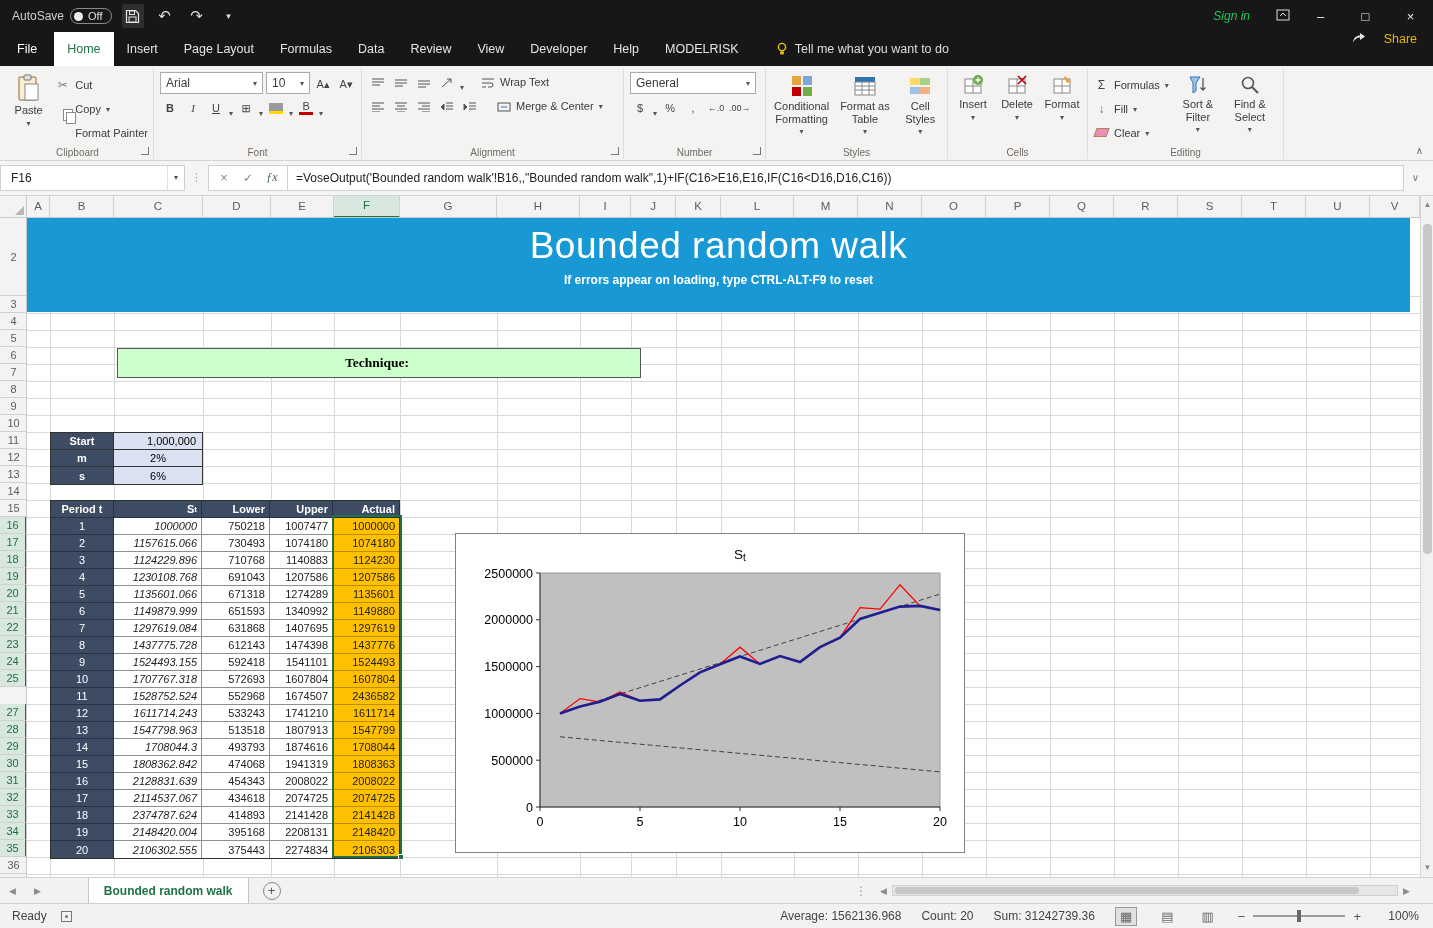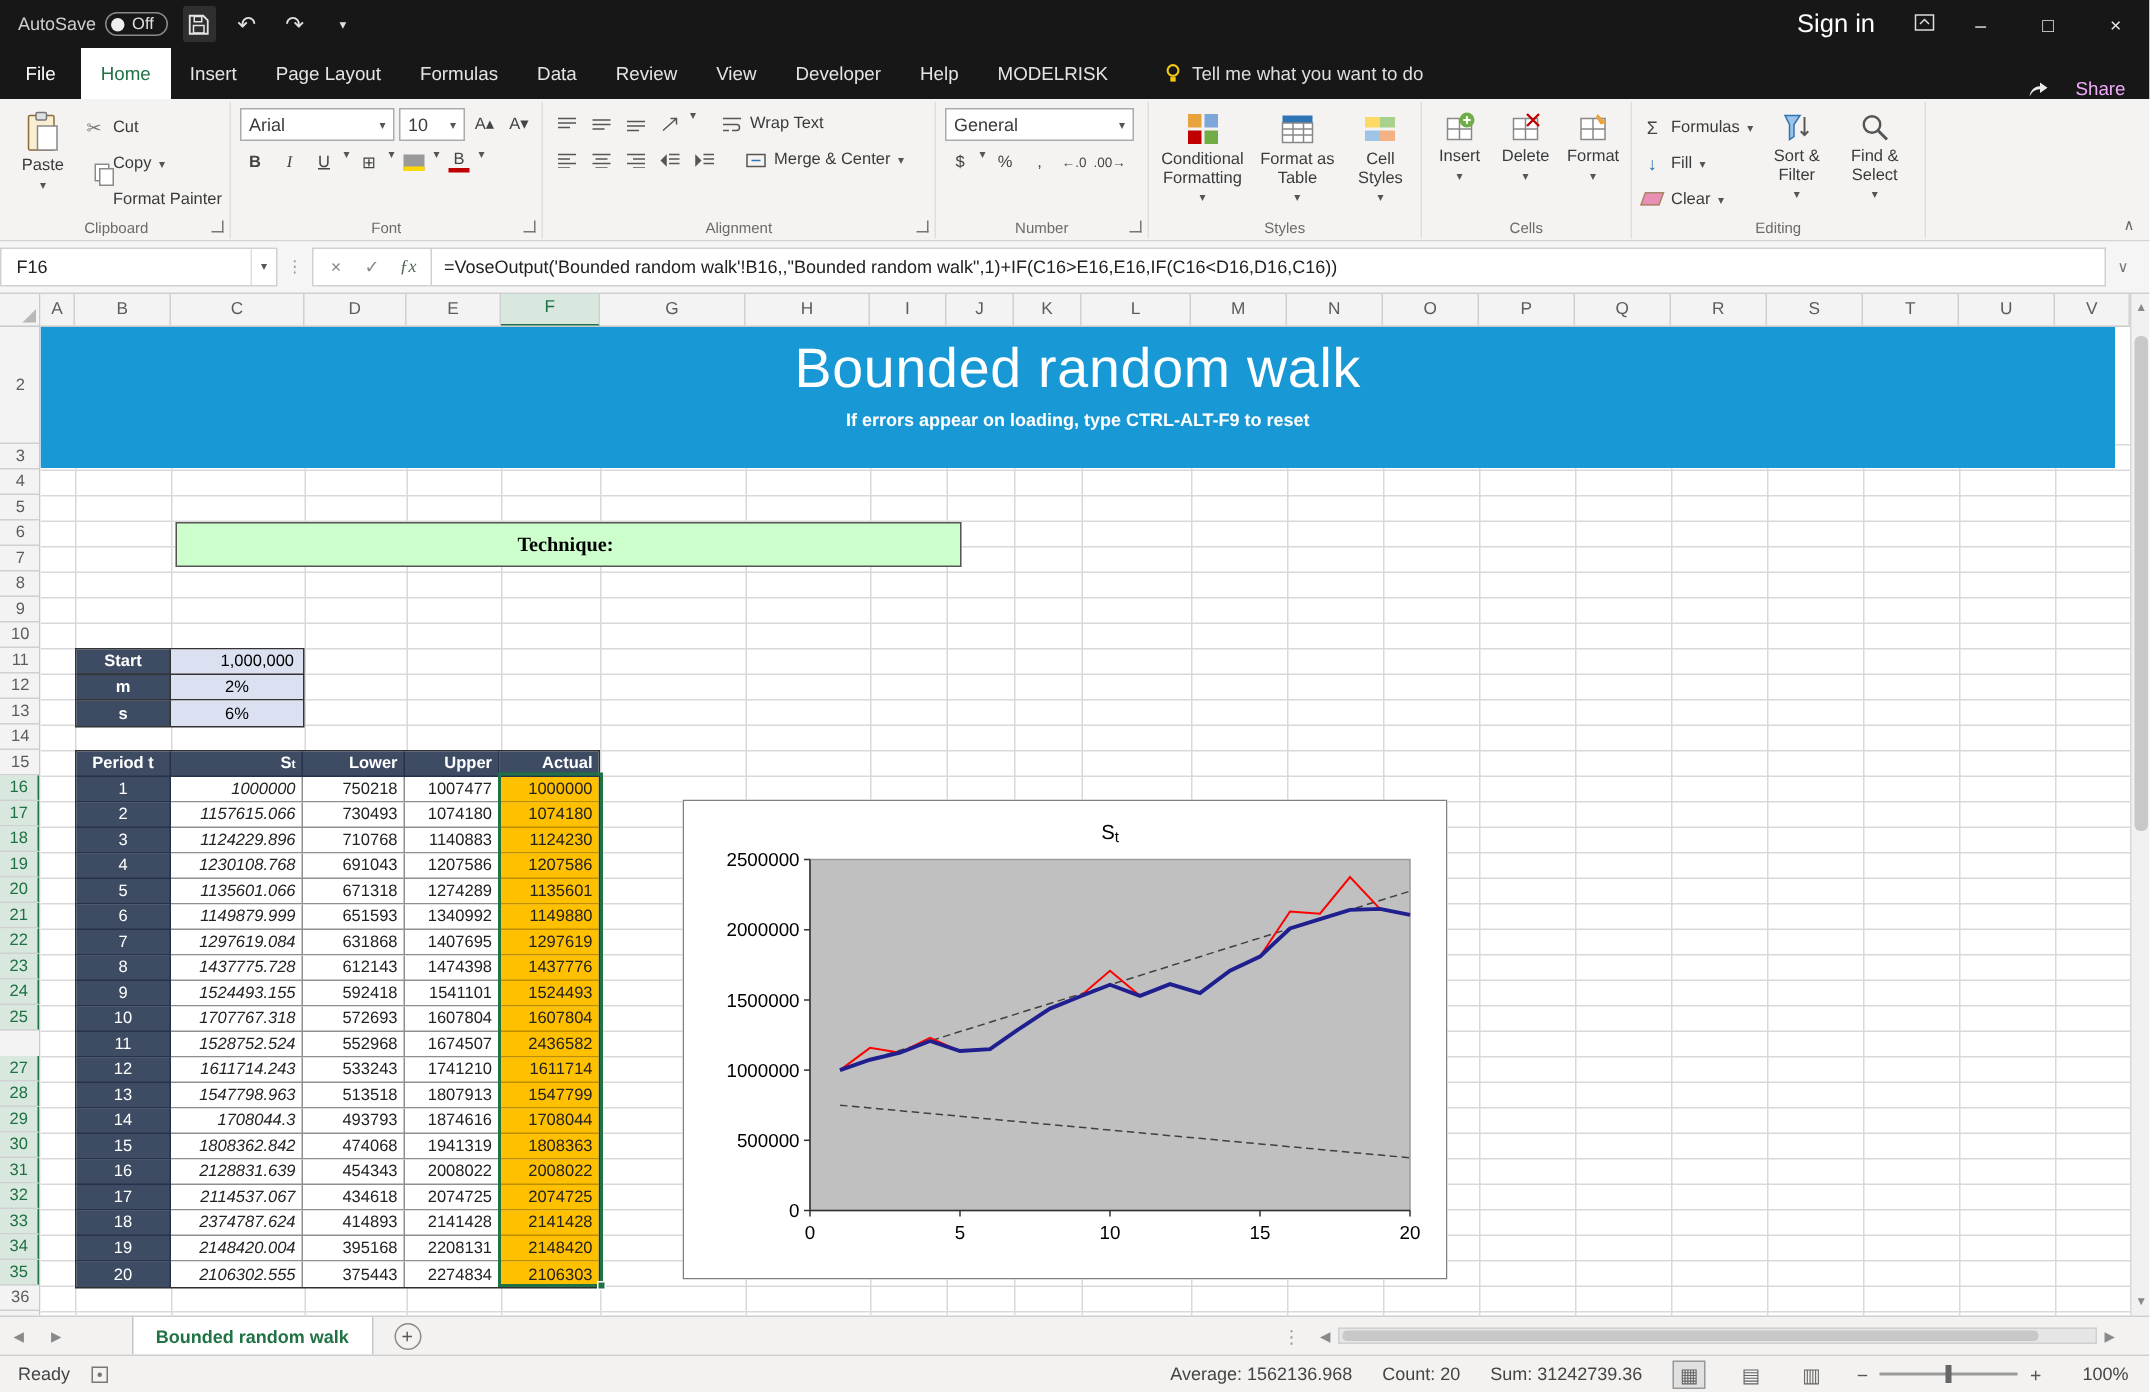--- a/index.html
+++ b/index.html
@@ -10,46 +10,46 @@
   
   .titlebar{position:absolute;left:0;top:0;width:100%;height:32px;background:#171717;display:flex;align-items:center;color:#e8e8e8;font-size:12px;}
   .qat{display:flex;align-items:center;gap:10px;padding-left:12px;}
   .autosave{display:flex;align-items:center;gap:6px;color:#cfcfcf;}
   .as-pill{display:flex;align-items:center;gap:5px;border:1px solid #8a8a8a;border-radius:9px;padding:1px 8px 1px 3px;font-size:11px;color:#e0e0e0;}
   .as-knob{width:9px;height:9px;border-radius:50%;background:#efefef;display:inline-block;}
   .qbtn{display:flex;align-items:center;justify-content:center;min-width:22px;height:24px;color:#dfdfdf;font-size:15px;cursor:default;}
   .qbtn.save{background:#2f2f2f;border-radius:2px;}
   .tb-title{position:absolute;left:0;right:0;text-align:center;font-size:12.5px;color:#f0f0f0;pointer-events:none;}
   .tb-right{position:absolute;right:0;top:0;height:32px;display:flex;align-items:center;}
-  .signin{font-size:17px;color:#ffffff;margin-right:18px;}
+  .signin{font-size:12px;color:#22c55e;margin-right:18px;font-style:italic;}
   .ribopts{width:30px;text-align:center;color:#dcdcdc;}
   .winbtn{width:45px;height:32px;display:flex;align-items:center;justify-content:center;color:#e8e8e8;font-size:13px;}
 
   
   .rtabs{position:absolute;left:0;top:32px;width:100%;height:34px;background:#171717;display:flex;align-items:stretch;font-size:12.5px;}
   .rtab{padding:0 13px;line-height:34px;color:#e4e4e4;white-space:nowrap;}
   .rtab.file{padding:0 17px;color:#fff;}
   .rtab.active{background:#fff;color:#217346;}
   .tellme{display:flex;align-items:center;gap:7px;color:#dedede;margin-left:24px;white-space:nowrap;}
-  .share{position:absolute;right:16px;top:0;height:34px;display:flex;align-items:flex-end;gap:18px;color:#f0abfc;}
+  .share{position:absolute;right:16px;top:0;height:34px;display:flex;align-items:flex-start;gap:18px;color:#eab308;}
 
   
   .ribbon{position:absolute;left:0;top:66px;width:100%;height:95px;background:#f4f3f2;border-bottom:1px solid #d4d4d4;display:flex;padding:2px 0 0 2px;font-size:11px;color:#3b3b3b;}
   .rgroup{position:relative;height:91px;border-right:1px solid #e0dedd;padding:4px 5px 16px 6px;flex:none;}
   .grp-label{position:absolute;bottom:1px;left:0;right:0;text-align:center;font-size:10px;color:#6d6b68;}
   .launcher{position:absolute;bottom:4px;right:4px;width:8px;height:8px;border-right:1px solid #777;border-bottom:1px solid #777;}
   .grp-content{display:flex;gap:6px;height:100%;}
   .bigbtn{display:flex;flex-direction:column;align-items:center;justify-content:flex-start;gap:2px;width:52px;text-align:center;line-height:1.15;padding-top:2px;}
   .bigbtn .dd{font-size:8px;color:#555;}
   .smallstack{display:flex;flex-direction:column;gap:4px;padding-top:3px;}
   .smallbtn{display:flex;align-items:center;gap:5px;height:20px;white-space:nowrap;}
   .sicon{width:15px;text-align:center;color:#777;font-size:12px;flex:none;}
   .dd{font-size:8px;color:#555;}
   .rcol{display:flex;flex-direction:column;gap:4px;}
-  .rrow{display:flex;align-items:flex-start;gap:3px;}
+  .rrow{display:flex;align-items:flex-end;gap:3px;}
   .combo{border:1px solid #ababab;background:#fff;height:22px;display:flex;align-items:center;padding:0 5px;font-size:12px;gap:6px;}
   .combo .dd{margin-left:auto;}
   .tbtn{min-width:20px;height:20px;display:flex;align-items:center;justify-content:center;color:#444;}
   .copyicon{position:relative;width:12px;height:13px;}
   .copyicon:before,.copyicon:after{content:"";position:absolute;width:8px;height:10px;border:1px solid #8a8a8a;background:#fff;}
   .copyicon:before{left:0;top:0;}
   .copyicon:after{left:3px;top:3px;}
   .brushicon{width:11px;height:13px;background:linear-gradient(180deg,#c9a34a 0 5px,#7da7d8 5px 100%);}
   .lines-icon{display:inline-block;width:14px;height:11px;}
   .fcbar{display:inline-block;width:14px;text-align:center;line-height:11px;font-size:11px;color:#444;border-bottom:3px solid #c00000;}

